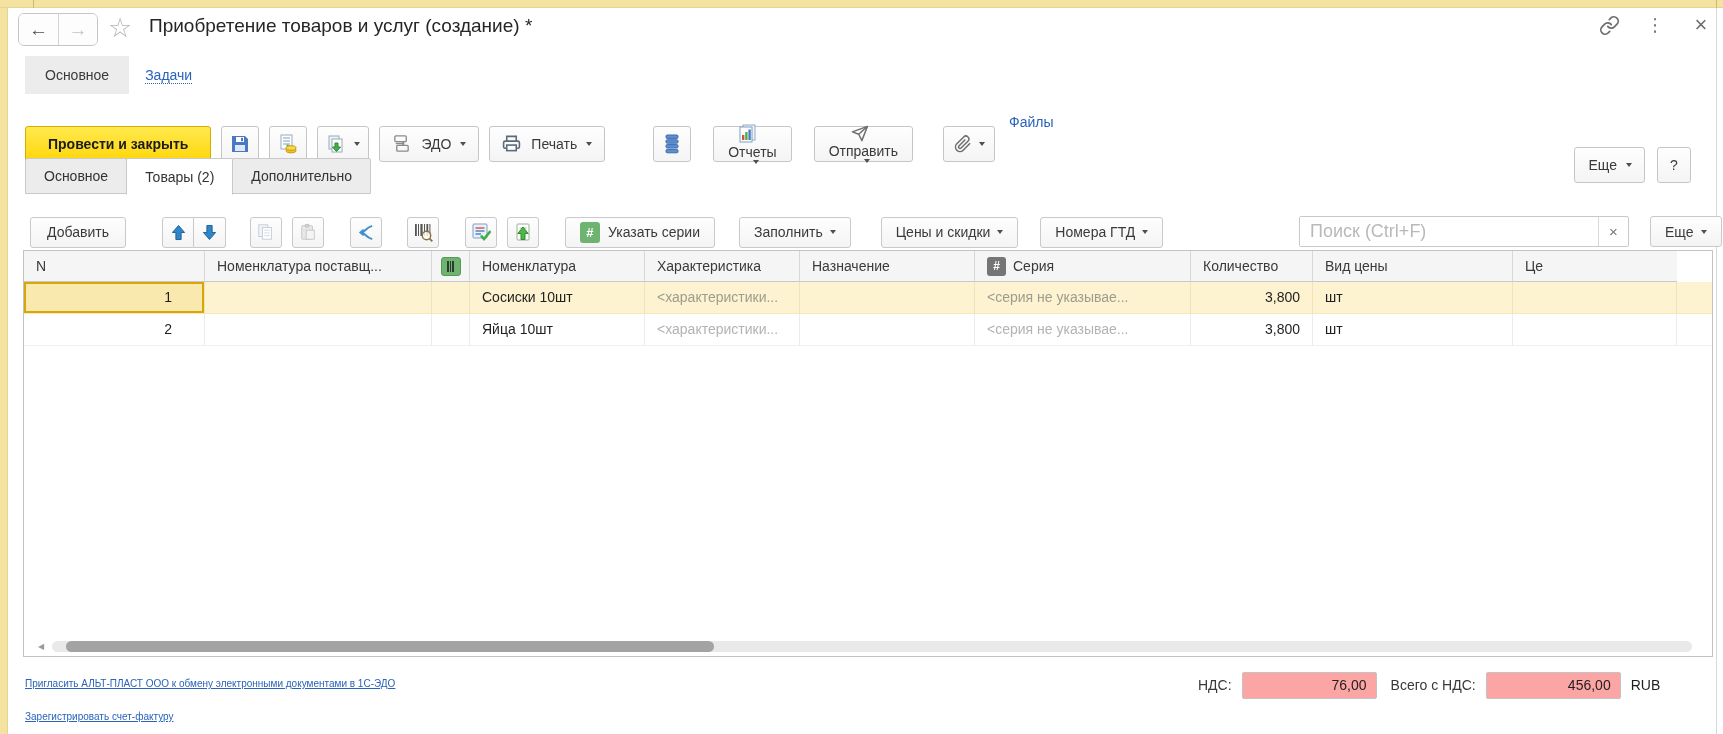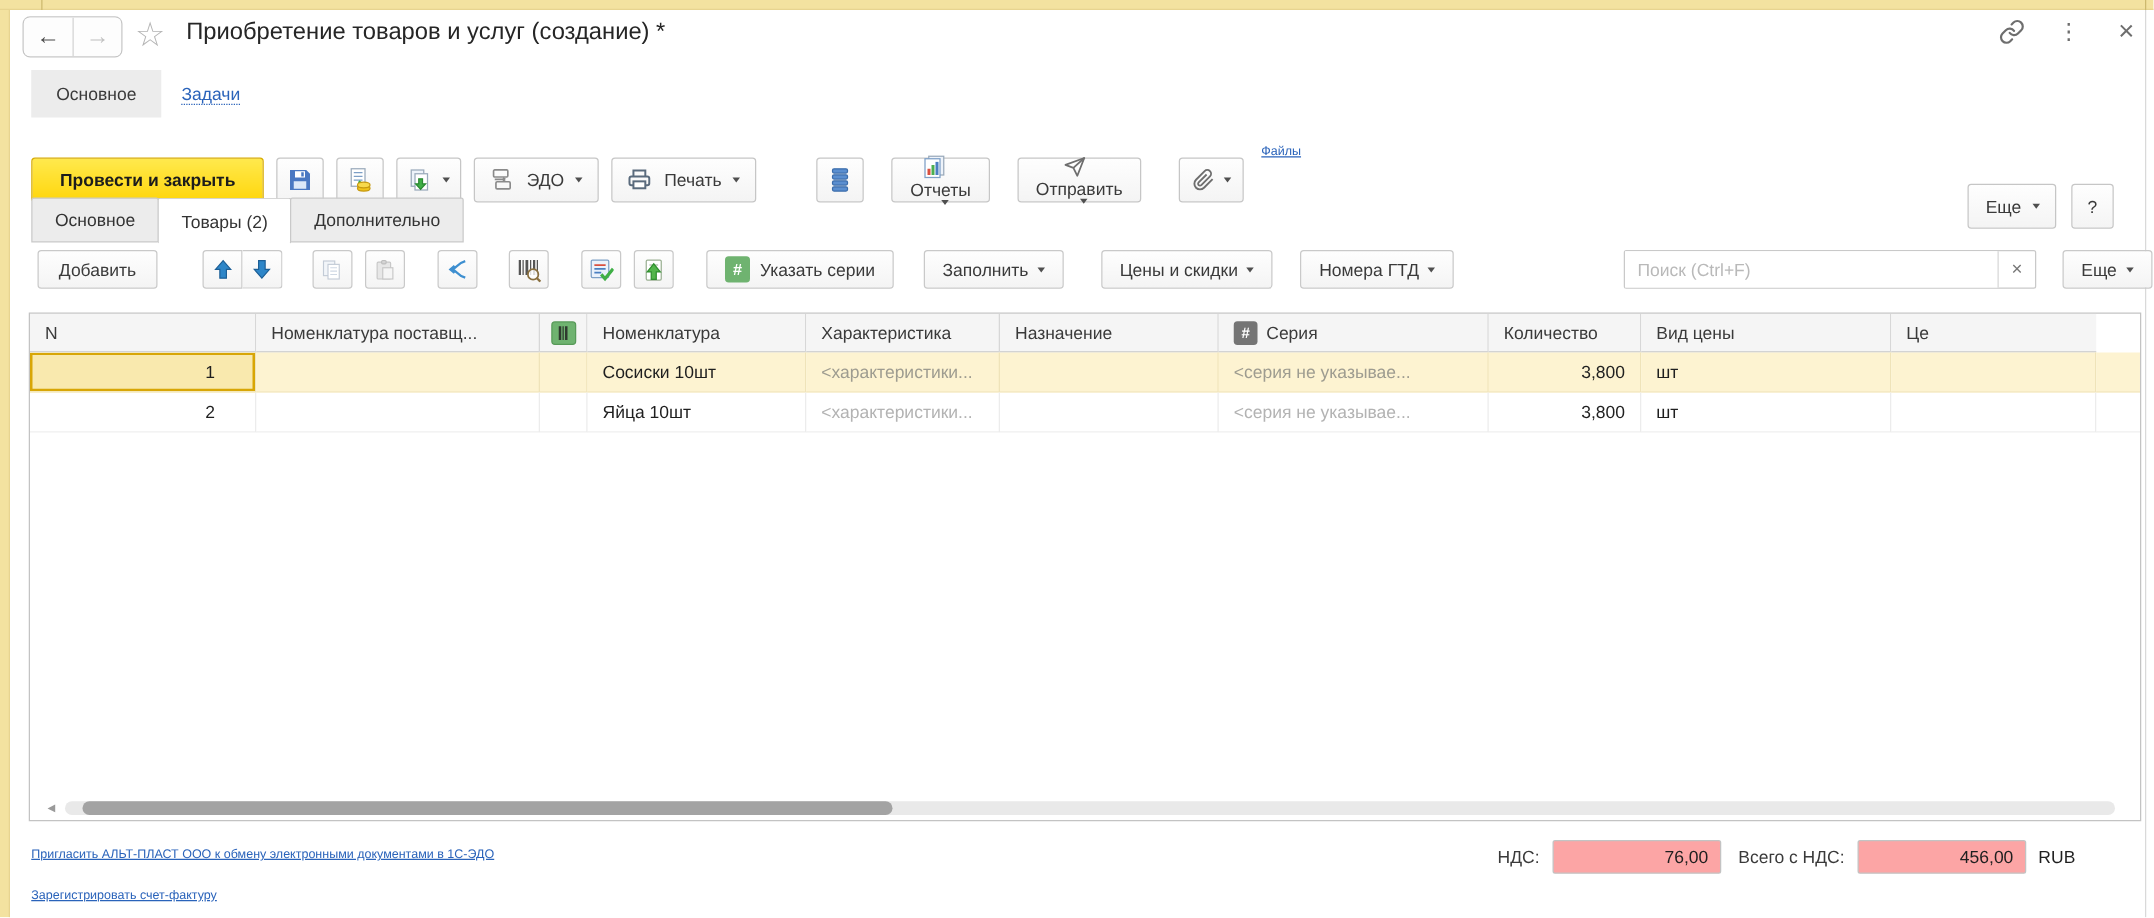--- a/index.html
+++ b/index.html
@@ -34,36 +34,36 @@
   .page-tab-link span { border-bottom:1px dotted #2a63ba; }
 
   
   .cmdbar { position:absolute; left:25px; top:103px; width:1666px; height:37px; display:flex; align-items:center; }
   .btn { height:36px; background:linear-gradient(#fefefe,#f4f4f4); border:1px solid #c6c6c6; border-radius:3px; display:flex; align-items:center; justify-content:center; font-size:14px; color:#3a3a3a; padding:0 12px; cursor:pointer; white-space:nowrap;margin-top:44px; }
   .btn .lbl { margin:0 2px; }
   .btn-primary { background:linear-gradient(#ffe94d,#ffd60b); border:1px solid #d8ab00; font-weight:700; color:#1c1c1c; padding:0 22px; }
   .icon-btn { width:38px; padding:0; }
   .caret { width:0; height:0; border-left:3.5px solid transparent; border-right:3.5px solid transparent; border-top:4px solid #4f4f4f; margin-left:7px; }
   .gap10 { margin-left:10px; } .gap22 { margin-left:22px;flex-direction:column; } .gap48 { margin-left:48px; } .gap30 { margin-left:30px; }
-  .files-link { margin-left:14px; font-size:10px; color:#2a63ba; text-decoration:underline; cursor:pointer; }
+  .files-link { margin-left:14px; font-size:14px; color:#2a63ba; cursor:pointer; }
   .cmd-right { position:absolute; right:0; top:0; display:flex; gap:12px; }
 
   
   .doc-tabs { position:absolute; left:25px; top:158px; display:flex; height:37px; }
   .doc-tab { height:36px; padding:0 18px; display:flex; align-items:center; font-size:14px; color:#333; background:#ececec; border:1px solid #c9c9c9; border-radius:2px 2px 0 0; margin-right:-1px; cursor:pointer; }
   .doc-tab.active { background:#fff; border-bottom:1px solid #fff; height:37px; z-index:2; }
 
   
-  .tbl-toolbar { position:absolute; left:30px; top:200px; width:1680px; height:32px; display:flex; }
+  .tbl-toolbar { position:absolute; left:30px; top:216px; width:1680px; height:32px; display:flex; align-items:center; }
   .sbtn { height:31px; background:linear-gradient(#fefefe,#f4f4f4); border:1px solid #c9c9c9; border-radius:3px; display:flex; align-items:center; justify-content:center; font-size:14px; color:#3a3a3a; padding:0 14px; cursor:pointer; white-space:nowrap; }
   .sbtn.ic { width:32px; padding:0; }
   .pair { display:flex; } .pair .sbtn:first-child { border-radius:3px 0 0 3px; } .pair .sbtn:last-child { border-radius:0 3px 3px 0; border-left:none; }
   .hash-badge { width:21px; height:21px; border-radius:3px; background:#6fb370; color:#fff; font-size:13px; font-weight:700; display:flex; align-items:center; justify-content:center; margin-right:8px; }
   .search-wrap { position:absolute; left:1269px; top:0; width:330px; height:31px; display:flex; border:1px solid #c9c9c9; border-radius:2px; background:#fff; }
-  .search-input { flex:1; border:none; outline:none; font-family:"Liberation Sans",sans-serif; font-size:14px; padding:0 10px; color:#333; }
+  .search-input { flex:1; border:none; outline:none; font-family:"Liberation Sans",sans-serif; font-size:18px; padding:0 10px; color:#333; }
   .search-input::placeholder { color:#b9b9b9; }
   .search-clear { width:30px; border-left:1px solid #d8d8d8; display:flex; align-items:center; justify-content:center; color:#777; font-size:15px; cursor:pointer; }
   .tb-more { position:absolute; left:1620px; top:0; }
 
   
   .table-wrap { position:absolute; left:23px; top:250px; width:1690px; height:407px; border:1px solid #c3c3c3; background:#fff; overflow:hidden; }
   .tgrid { display:grid; grid-template-columns:181px 227px 38px 175px 155px 175px 216px 122px 200px 164px minmax(30px,1fr); }
   .th { height:31px; line-height:30px; background:#f5f5f5; border-right:1px solid #d7d7d7; border-bottom:1px solid #c8c8c8; font-size:14px; color:#3a3a3a; padding:0 12px; white-space:nowrap; overflow:hidden; display:flex; align-items:center; }
   .th.num {}
   .hash-badge-dark { width:19px; height:19px; border-radius:3px; background:#757575; color:#fff; font-size:12px; font-weight:700; display:inline-flex; align-items:center; justify-content:center; margin-right:7px; flex:none; }

